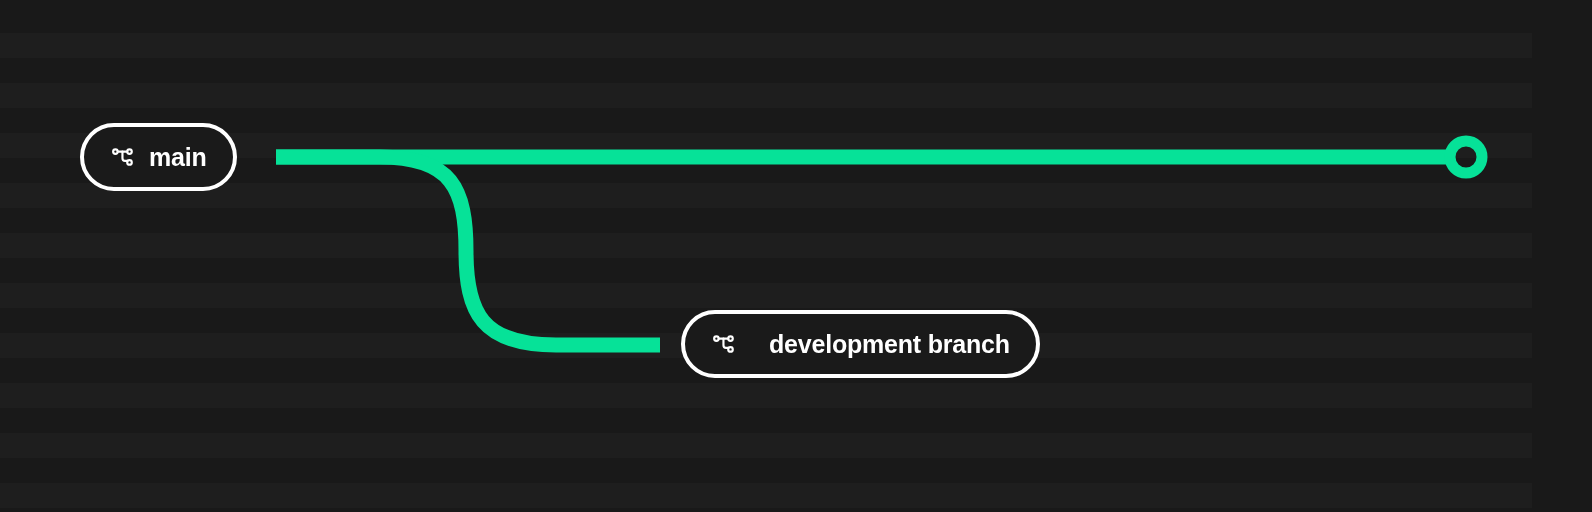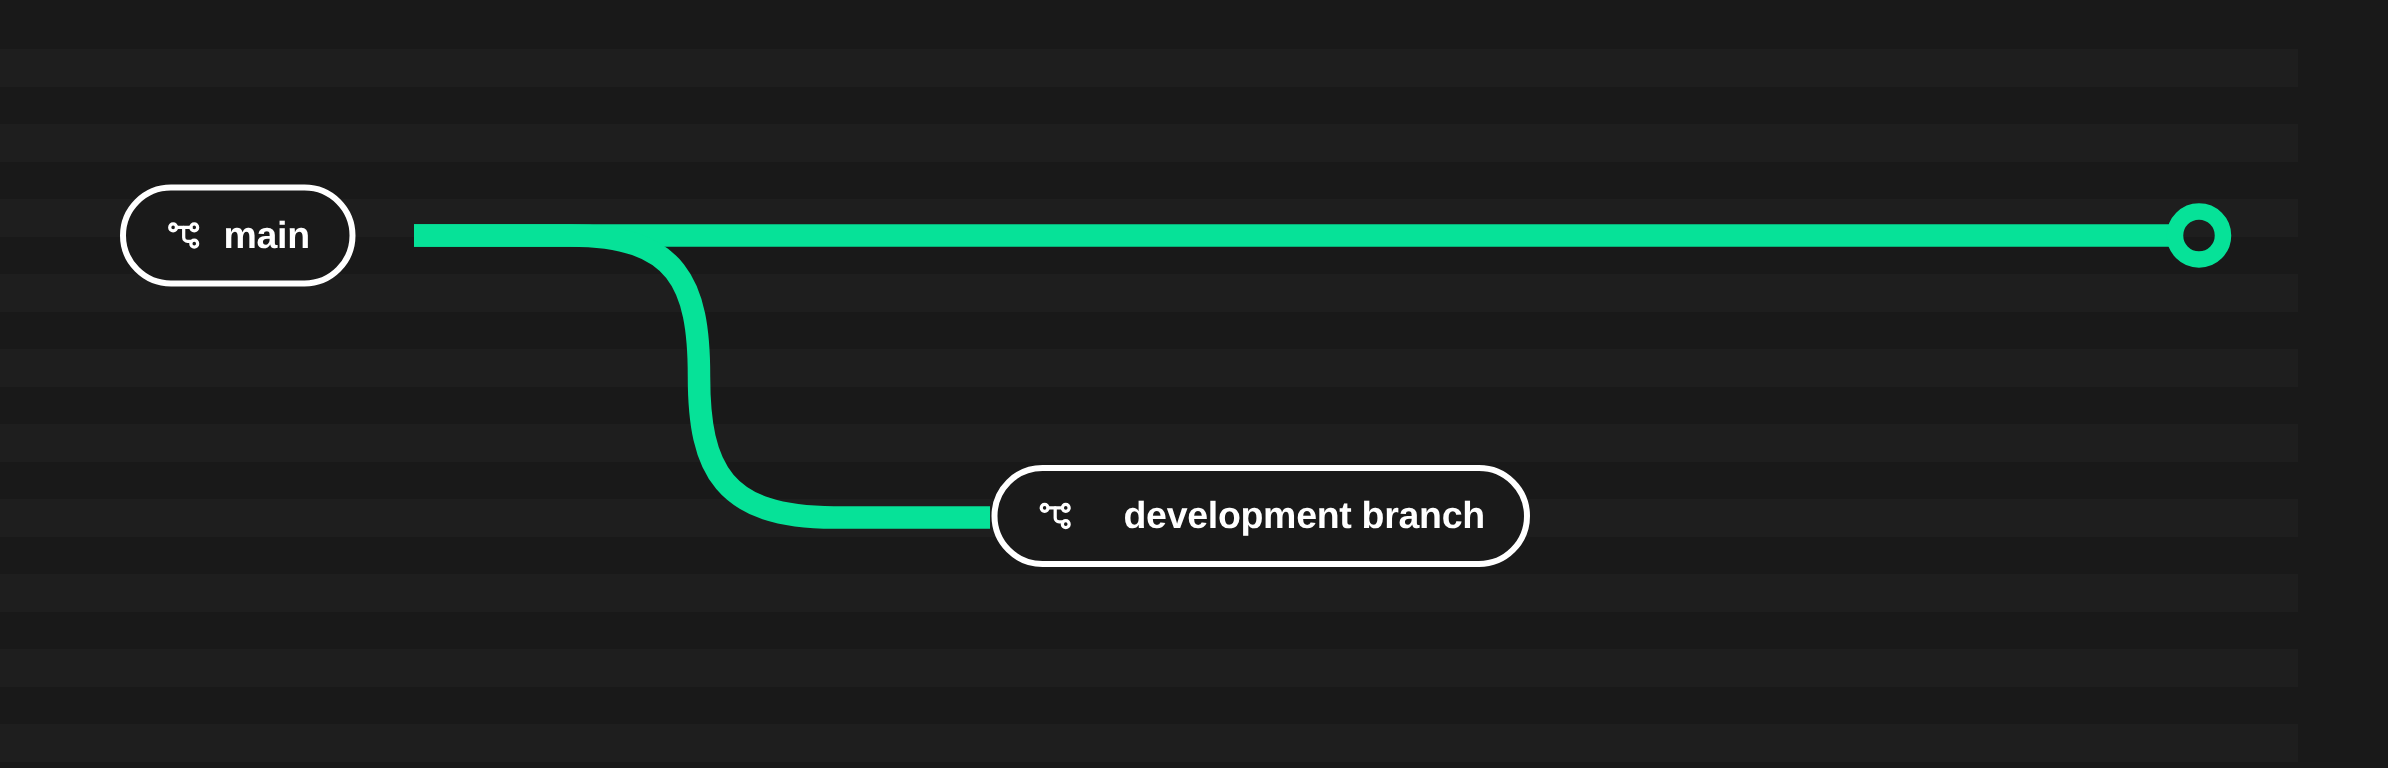--- a/index.html
+++ b/index.html
@@ -62,21 +62,21 @@
     font-family: "Liberation Sans", sans-serif;
     font-size: 25px;
     font-weight: 700;
     letter-spacing: -0.2px;
     line-height: 1;
   }
 
   .branch-icon { display:block; flex:0 0 auto; }
 
   #badge-main { left: 80px; top: 123px; }
-  #badge-dev  { left: 661px; top: 310px; gap: 32px; }
+  #badge-dev  { left: 681px; top: 310px; gap: 32px; }
 </style>
 </head>
 <body>
 
 <div id="stage">
 
   <div id="stripes"></div>
 
   <svg id="graph" viewBox="0 0 1592 512">
 

